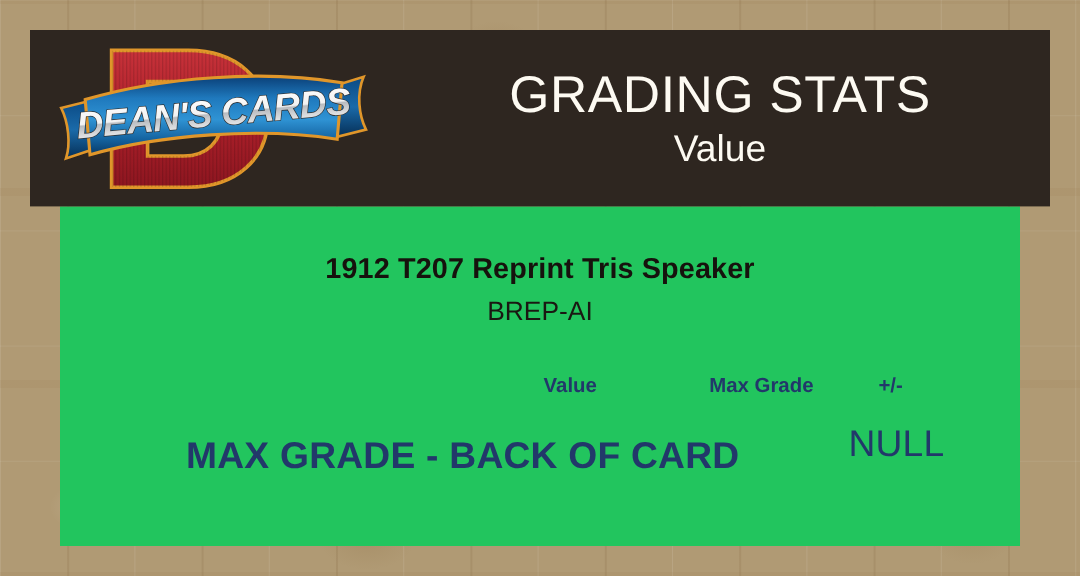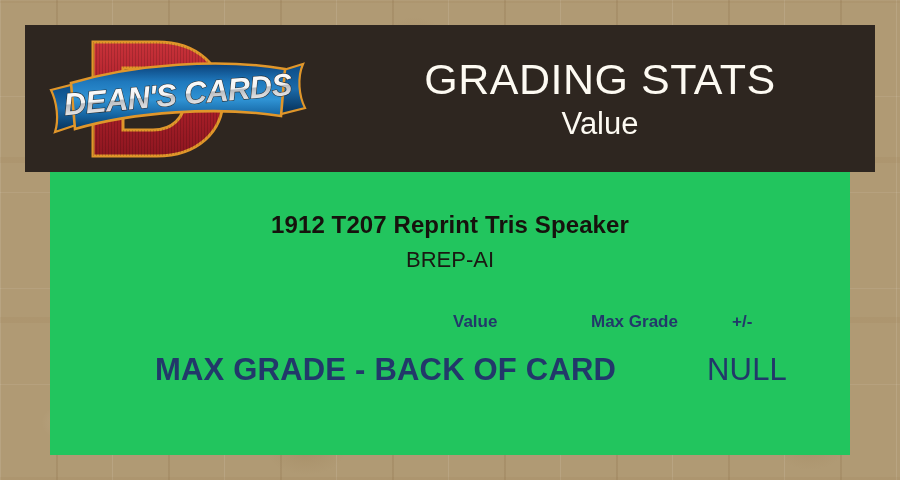--- a/index.html
+++ b/index.html
@@ -165,21 +165,21 @@
   .col-head.plusminus { left: 682px; }
 
   .stats-row {
     position: relative;
     height: 44px;
     margin-top: 10px;
   }
   .row-label {
     position: absolute;
     left: 105px;
-    top: 0;
+    top: 10px;
     color: #22386a;
     font-size: 31px;
     font-weight: bold;
     letter-spacing: .2px;
     white-space: nowrap;
   }
   .row-value {
     position: absolute;
     left: 657px;
     top: 0;

